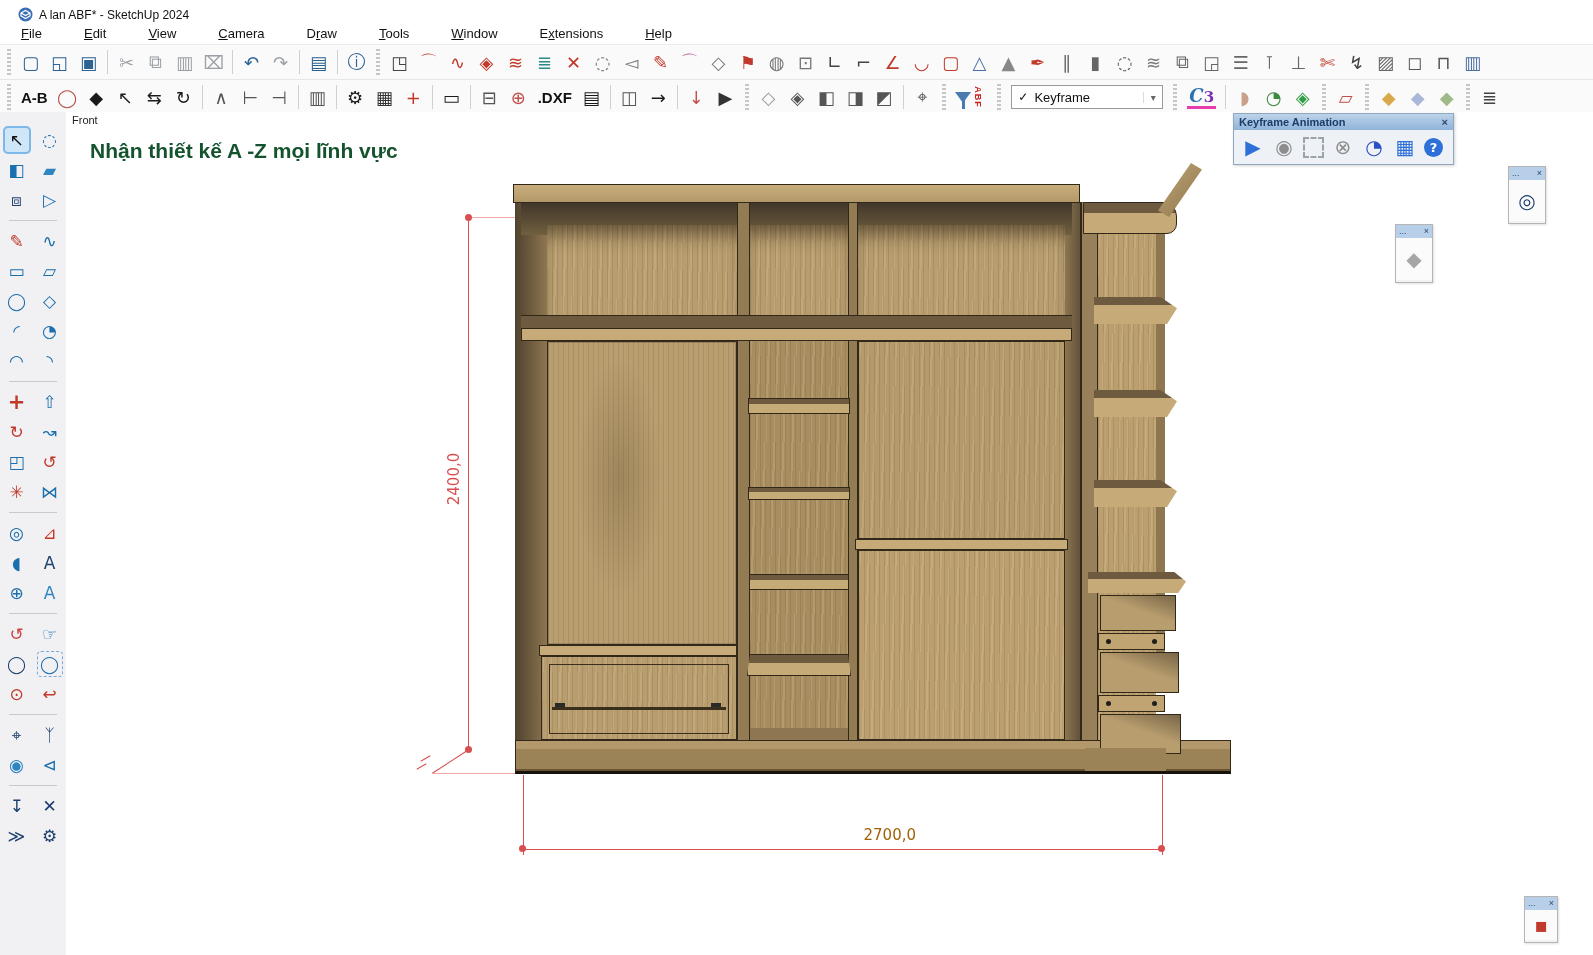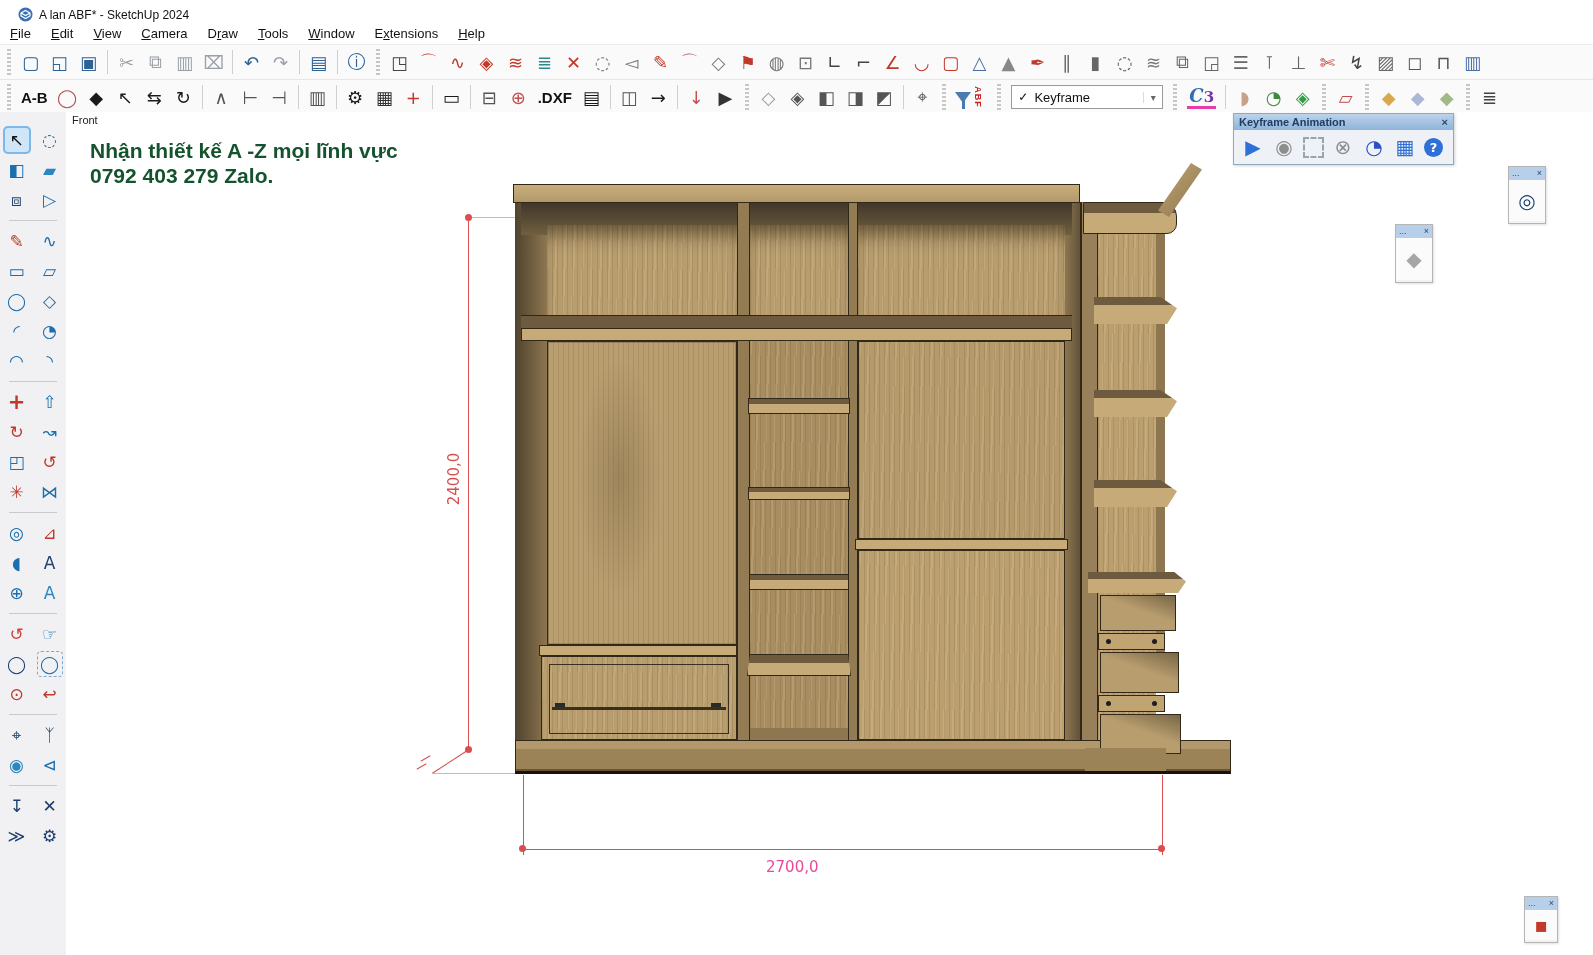--- a/index.html
+++ b/index.html
@@ -2,21 +2,21 @@
 <html><head>
 <meta charset="utf-8">
 <style>
   html,body{margin:0;padding:0}
   body{width:1593px;height:955px;overflow:hidden;position:relative;background:#fff;
        font-family:"Liberation Sans",sans-serif;color:#111}
 
   
   .titlebar{height:22px;display:flex;align-items:flex-end;gap:6px;padding-left:18px;background:#fff;font-size:12px}
   .menubar{height:22px;display:flex;align-items:center;background:#fff;font-size:13px;border-bottom:1px solid #ececec}
-  .menu-item{padding:2px 10px;cursor:default}
+  .menu-item{padding:2px 21px;cursor:default}
   .menu-item u{text-decoration:underline}
 
   .tbrow{height:34px;display:flex;align-items:center;background:#fafafa;padding-left:2px;overflow:hidden;white-space:nowrap}
   #tb1{border-bottom:1px solid #e6e6e6}
   #tb2{border-bottom:1px solid #d5d5d5}
   .tbi{width:29px;height:28px;display:inline-flex;align-items:center;justify-content:center;font-size:18px;flex:0 0 auto;
        font-family:"DejaVu Sans",sans-serif}
   .tbsep{width:1px;height:24px;background:#cfcfcf;margin:0 4px;flex:0 0 auto}
   .tbhandle{width:4px;height:26px;margin:0 5px;flex:0 0 auto;
        background:repeating-linear-gradient(180deg,#c6c6c6 0 2px,transparent 2px 4px)}
@@ -320,21 +320,20 @@
     <div class="lrow">
       <span class="ltool" style="color: rgb(28, 63, 110);">≫</span>
       <span class="ltool" style="color: rgb(28, 63, 110);">⚙</span>
     </div>
   </div>
 
 <div class="canvas">
   <div class="front-label">Front</div>
   <div class="watermark" style="color: #14532d;">
     <div>Nhận thiết kế A -Z mọi lĩnh vực</div>
-    <div>0792 403 279 Zalo.</div>
   </div>
 
   <div id="wardrobe">
       <div class="wd " style="left: 449px; top: 90px; width: 565px; height: 540px; background: rgb(111, 92, 63);"></div>
       <div class="wd " style="left: 449px; top: 90px; width: 32px; height: 540px; background: linear-gradient(90deg, rgb(79, 66, 46), rgb(141, 118, 80));"></div>
       <div class="wd " style="left: 999px; top: 90px; width: 16px; height: 540px; background: linear-gradient(90deg, rgb(141, 118, 80), rgb(95, 80, 56));"></div>
       <div class="wd " style="left: 455px; top: 91px; width: 551px; height: 32px; background: linear-gradient(rgb(65, 54, 42), rgb(112, 96, 63));"></div>
       <div class="wd wood" style="left: 481px; top: 113px; width: 190px; height: 94px; box-shadow: rgba(20, 12, 2, 0.55) 0px 18px 20px -10px inset;"></div>
       <div class="wd wood" style="left: 684px; top: 113px; width: 98px; height: 94px; box-shadow: rgba(20, 12, 2, 0.55) 0px 18px 20px -10px inset;"></div>
       <div class="wd wood" style="left: 792px; top: 113px; width: 207px; height: 94px; box-shadow: rgba(20, 12, 2, 0.55) 0px 18px 20px -10px inset;"></div>
@@ -390,21 +389,21 @@
     <div class="dimlt" style="left:366px;top:661px;width:83px;height:1px"></div>
     <div class="dim" style="left: 354px; top: 646px; width: 11px; height: 1px; transform: rotate(-30deg); background: rgb(217, 79, 79);"></div>
     <div class="dim" style="left: 350px; top: 654px; width: 11px; height: 1px; transform: rotate(-30deg); background: rgb(217, 79, 79);"></div>
     <div class="dimtext" style="left: 348px; top: 358px; width: 80px; text-align: center; transform: rotate(-90deg); color: rgb(217, 79, 79);">2400,0</div>
 
     <div class="dim" style="left: 457px; top: 663px; width: 1px; height: 80px; background: rgb(217, 79, 79);"></div>
     <div class="dim" style="left: 1096px; top: 663px; width: 1px; height: 80px; background: rgb(217, 79, 79);"></div>
     <div class="dim" style="left: 457px; top: 737px; width: 639px; height: 1px; background: rgb(217, 79, 79);"></div>
     <div class="dimdot" style="left: 453px; top: 733px; background: rgb(217, 79, 79);"></div>
     <div class="dimdot" style="left: 1092px; top: 733px; background: rgb(217, 79, 79);"></div>
-    <div class="dimtext" style="left: 700px; top: 714px; width: 150px; text-align: left; color: #ec4899; margin-top: 32px;">2700,0</div>
+    <div class="dimtext" style="left: 700px; top: 714px; width: 150px; text-align: right; color: #a16207;">2700,0</div>
   </div>
 
   <div class="kf">
     <div class="kf-title">
       <span>Keyframe Animation</span>
       <span class="kf-close">×</span>
     </div>
     <div class="kf-icons" id="kf-icons">
         <span class="kf-ic" style="color: rgb(47, 111, 216);">▶</span>
         <span class="kf-ic" style="color: rgb(141, 141, 141);">◉</span>

